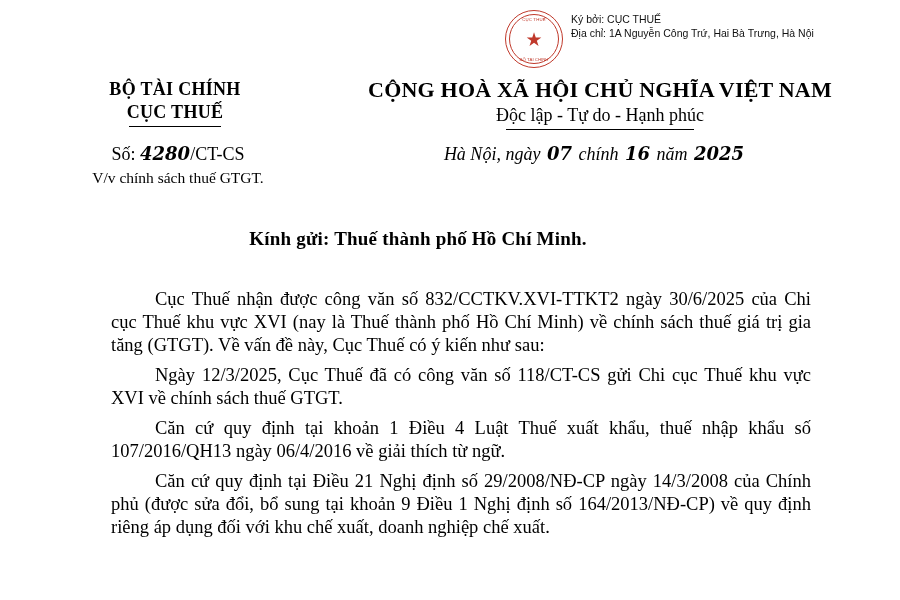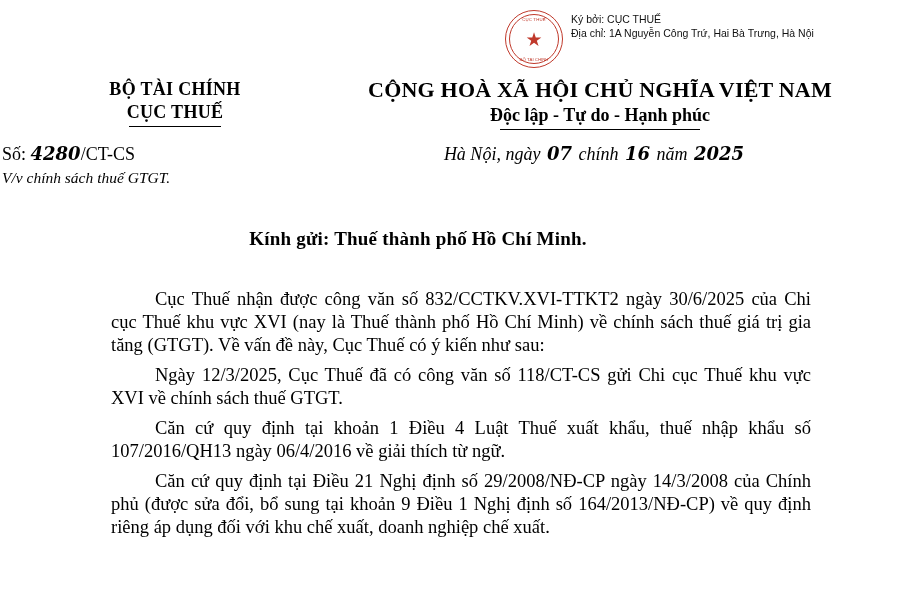--- a/index.html
+++ b/index.html
@@ -131,21 +131,21 @@
     border-bottom: 1.4px solid #000;
   }
   .nation {
     font-size: 22px;
     font-weight: bold;
     letter-spacing: .2px;
     line-height: 24px;
   }
   .motto {
     font-size: 18px;
-    font-weight: bold;
+    font-weight: normal;
     line-height: 24px;
     display: inline-block;
     position: relative;
     padding: 0 4px;
     margin-top: 1px;
   }
   .motto::after {
     content: "";
     position: absolute;
     left: 14px;
@@ -157,21 +157,22 @@
   
   .meta {
     position: absolute;
     top: 142px;
     left: 0;
     width: 900px;
     display: flex;
   }
   .meta-left {
     width: 330px;
-    padding-left: 2px;
+    text-align: center;
+    padding-left: 26px;
     box-sizing: border-box;
   }
   .meta-right {
     flex: 1;
     text-align: center;
     padding-right: 40px;
     box-sizing: border-box;
   }
   .so-line {
     font-size: 18px;
@@ -181,21 +182,20 @@
   .handwrite {
     font-family: "DejaVu Serif", serif;
     font-style: italic;
     font-size: 18px;
     font-weight: bold;
   }
   .vv-line {
     font-size: 15.5px;
     line-height: 21px;
     margin-top: 1px;
-    font-style: italic;
   }
   .date-line {
     font-size: 18px;
     font-style: italic;
     line-height: 24px;
     white-space: nowrap;
   }
   .date-line .hw {
     font-family: "DejaVu Serif", serif;
     font-style: italic;

